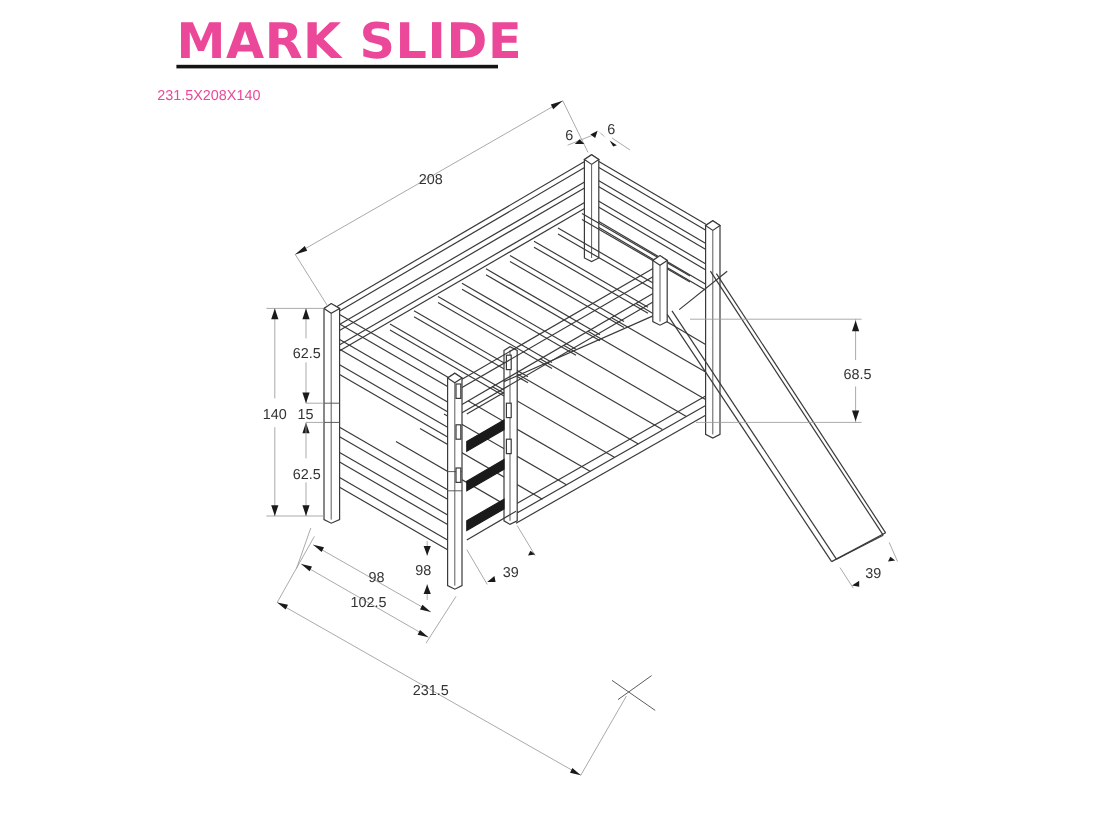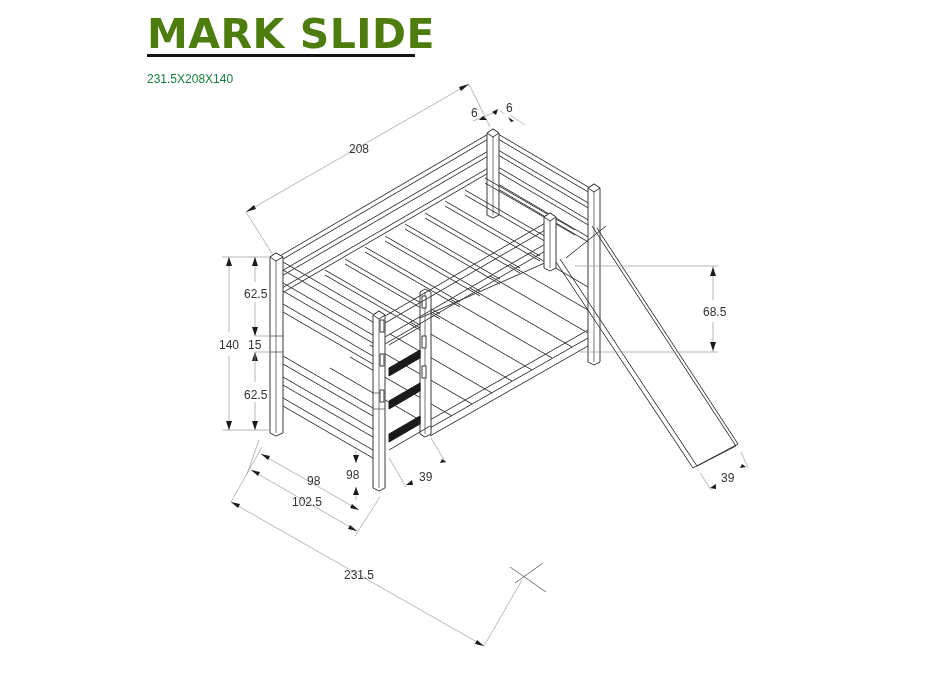--- a/index.html
+++ b/index.html
@@ -1,19 +1,19 @@
 <!DOCTYPE html>
 <html><head>
 <meta charset="utf-8">
 <style>
   html, body { margin: 0; padding: 0; background: #ffffff; }
   body { width: 928px; height: 686px; position: relative; overflow: hidden; font-family: "Liberation Sans", sans-serif; }
-  .title { position: absolute; left: 147px; top: 8px; font-family: "DejaVu Sans", sans-serif; font-weight: bold; font-size: 41px; letter-spacing: 0.5px; color: #4d7c0f; line-height: 52px; }
+  .title { position: absolute; left: 147px; top: 8px; font-family: "DejaVu Sans", sans-serif; font-weight: bold; font-size: 41px; letter-spacing: 0.5px; color: #ec4899; line-height: 52px; }
   .title-rule { position: absolute; left: 147px; top: 54px; width: 268px; height: 3px; background: #141414; }
-  .subtitle { position: absolute; left: 147px; top: 72px; font-size: 12px; color: #15803d; }
+  .subtitle { position: absolute; left: 131px; top: 72px; font-size: 12px; color: #ec4899; }
   svg { position: absolute; left: 0; top: 0; }
   .dim-label { font-family: "Liberation Sans", sans-serif; font-size: 12px; fill: #333; }
   .ln { stroke: #3a3a3a; stroke-width: 1; fill: none; }
   .lnt { stroke: #555; stroke-width: 0.8; fill: none; }
   .dl { stroke: #9a9a9a; stroke-width: 0.7; fill: none; }
   .wood { fill: #fff; stroke: #3a3a3a; stroke-width: 1; }
   .tread { fill: #1a1a1a; stroke: #1a1a1a; }
   .arrow { fill: #1a1a1a; }
 </style>
 </head>

